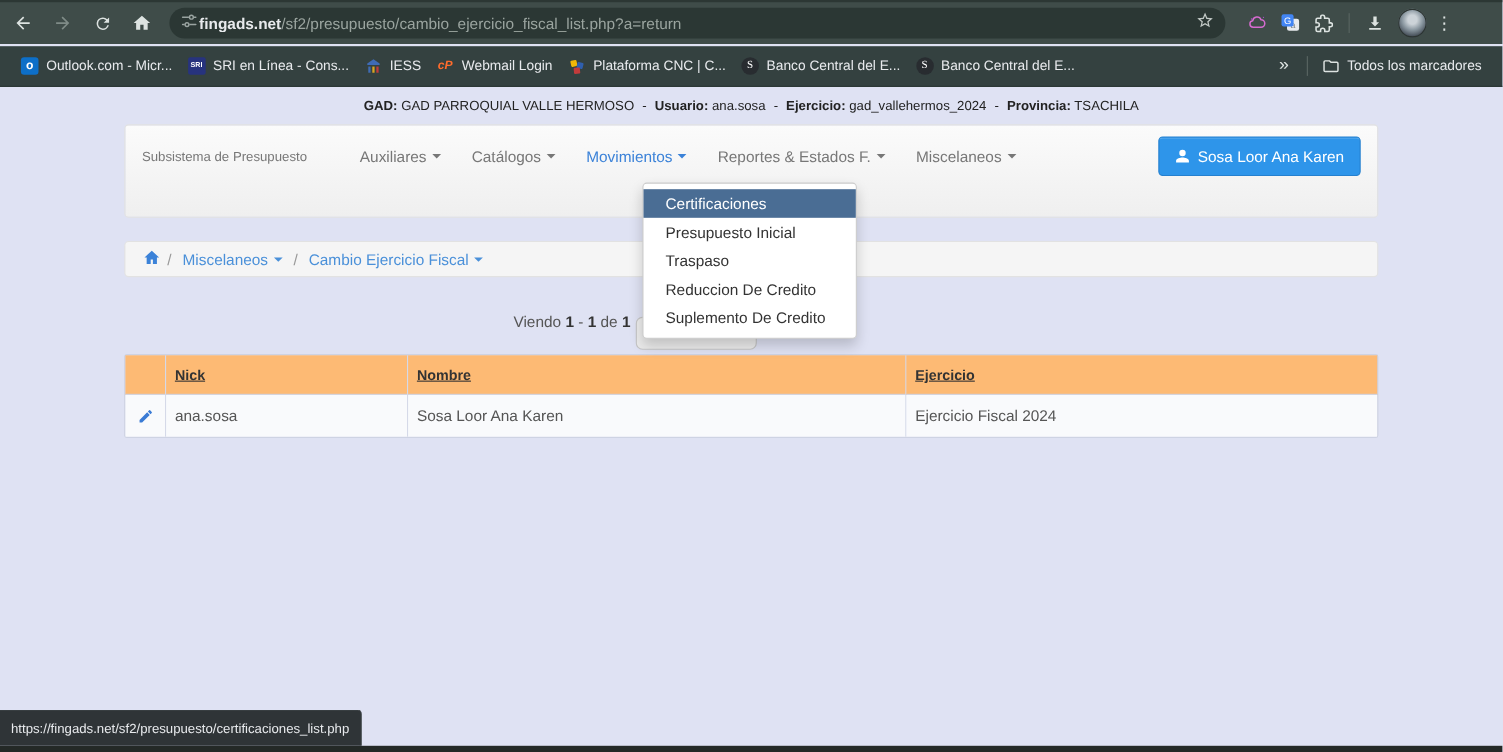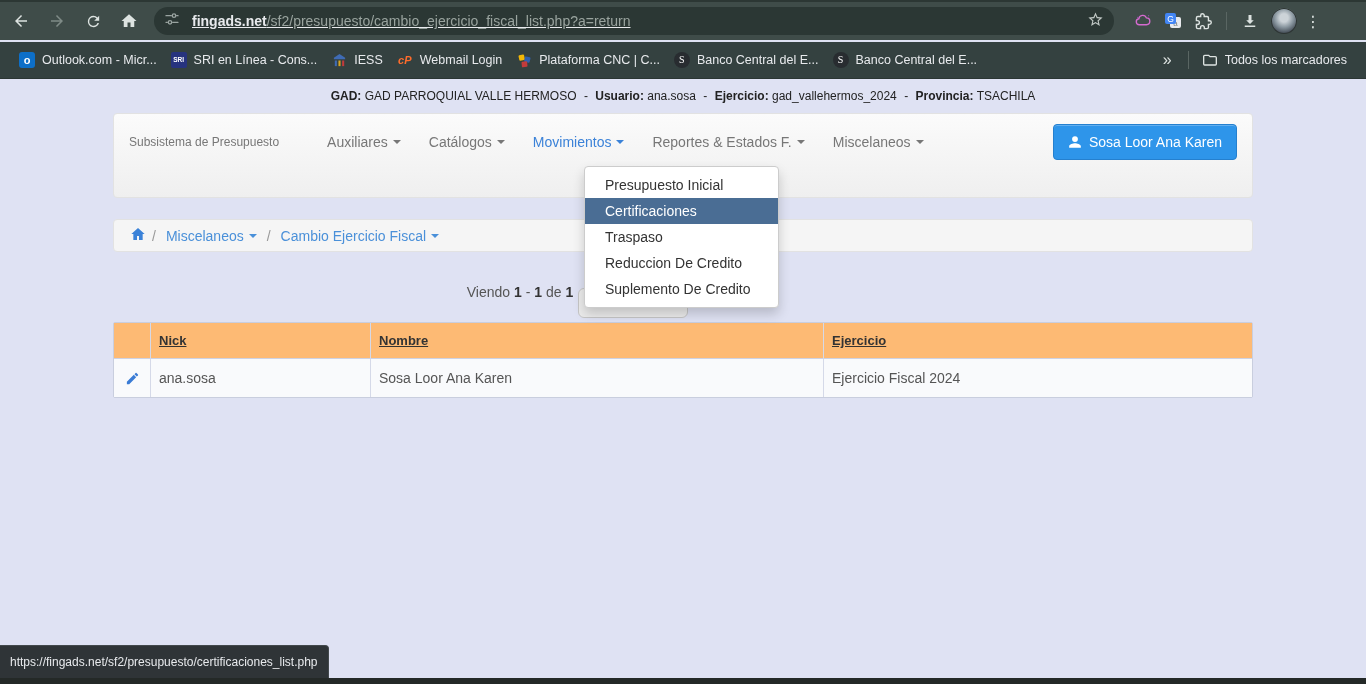--- a/index.html
+++ b/index.html
@@ -9,21 +9,21 @@
 
   
   .toolbar { position:absolute; left:0; top:0; width:1366px; height:40px;
     background:#3f4c49; border-top:2px solid #2c3734;
     display:flex; align-items:center; }
   .tb-icon { width:30px; height:30px; display:flex; align-items:center; justify-content:center;
     border-radius:50%; flex:0 0 auto; }
   .tb-back{ margin-left:6px; } .tb-fwd{ margin-left:6px; } .tb-reload{ margin-left:6px; } .tb-home{ margin-left:6px; }
   .omnibox { margin-left:10px; width:960px; height:28px; background:#2b3734; border-radius:14px;
     display:flex; align-items:center; padding:0 10px; }
-  .omni-text { font-size:14px; color:#e8eaed; margin-left:12px; white-space:nowrap; overflow:hidden; flex:1 1 auto;text-decoration:underline; }
+  .omni-text { font-size:14px; color:#e8eaed; margin-left:1px; white-space:nowrap; overflow:hidden; flex:1 1 auto; }
   .omni-text .path { color:#9aa49f; }
   .toolbar-right { display:flex; align-items:center; margin-left:14px; }
   .tb-sep { width:1px; height:18px; background:#5a6663; margin:0 8px; }
   .avatar { width:26px; height:26px; border-radius:50%;
     background:radial-gradient(circle at 50% 38%, #ccd3d8 0 20%, #8a97a0 45%, #39414b 78%);
     box-shadow:inset 0 0 0 1px #2c3431; margin:0 6px; }
   .dots { color:#dde3e1; font-size:16px; letter-spacing:0; width:20px; text-align:center; }
 
   
   .bookmarks { position:absolute; left:0; top:42px; width:1366px; height:37px;
@@ -296,22 +296,22 @@
     <b>1</b>
     <span>-</span>
     <b>1</b>
     <span>de</span>
     <b>1</b>
   </div>
 
   <div class="hidden-btn"></div>
 
   <div class="dropdown">
+    <div class="dd-item active">Certificaciones</div>
     <div class="dd-item">Presupuesto Inicial</div>
-    <div class="dd-item active">Certificaciones</div>
     <div class="dd-item">Traspaso</div>
     <div class="dd-item">Reduccion De Credito</div>
     <div class="dd-item">Suplemento De Credito</div>
   </div>
 
   <div class="grid">
     <div class="grid-row grid-head">
       <div class="cell c-edit"></div>
       <div class="cell c-nick">
           <span class="th-link">Nick</span>

